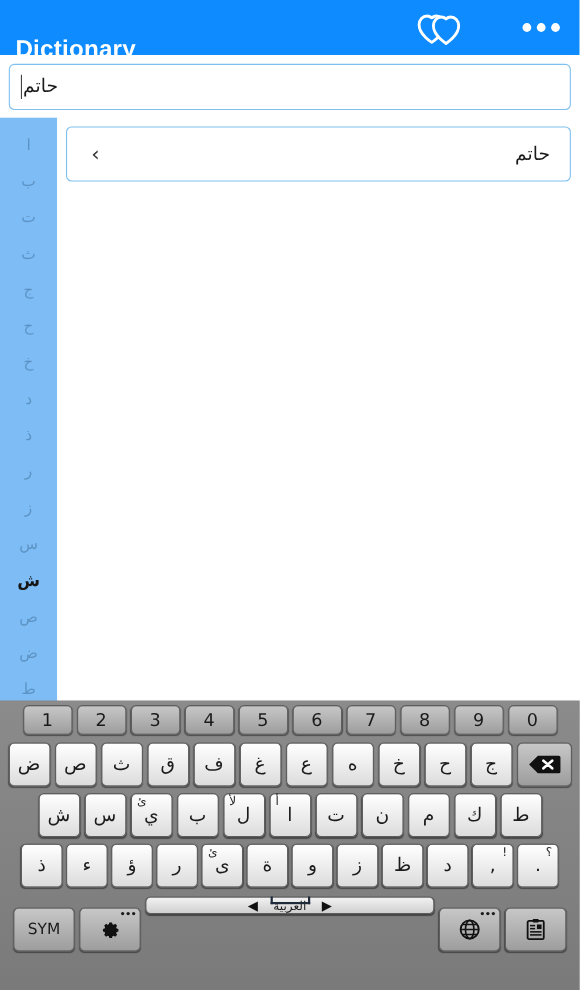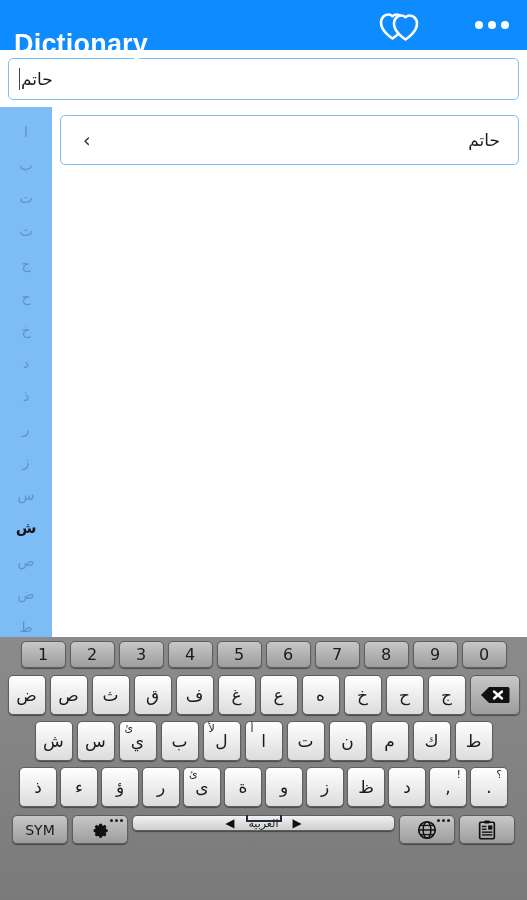--- a/index.html
+++ b/index.html
@@ -12,21 +12,21 @@
   #app { position: relative; width: 527px; height: 900px; }
 
   
   .appbar {
     height: 50px; background: #0d8bff;
     display: flex; align-items: center;
     padding: 0 14px;
     position: relative;
   }
   .app-title {
-    color: #ffffff; font-size: 27px; font-weight: bold;
+    color: #ffffff; font-size: 22px; font-weight: bold;
     letter-spacing: 0.2px;
     margin-top: 39px;
   }
   .appbar-spacer { flex: 1; }
   .hearts-logo { width: 46px; height: 34px; display:block; }
   .overflow-dots {
     display: flex; gap: 5px; align-items: center;
     margin-left: 52px; margin-right: 4px;
   }
   .overflow-dots i {
@@ -121,21 +121,21 @@
   .key.white {
     background-image: linear-gradient(#ffffff, #dcdcdc);
   }
   
   .key.gray {
     background-image: linear-gradient(#c7c7c7, #9d9d9d);
   }
 
   .key.num { width: 43px; height: 27px; font-size: 16px; }
   .key.ltr { width: 43px; height: 40px; font-size: 17px; }
-  .key.fn  { height: 29px; font-size: 14px; }
+  .key.fn  { height: 40px; font-size: 14px; margin-top: 10px; }
 
   .key.backspace { width: 50px; height: 40px; }
   .key.next { width: 50px; height: 40px; font-size: 14px; color:#2a2a2a; }
 
   
   .key .sup {
     position: absolute; top: 1px; left: 5px;
     font-size: 11px; color: #2a2a2a; line-height: 1;
   }
   .key .sup.right { left: auto; right: 5px; }

